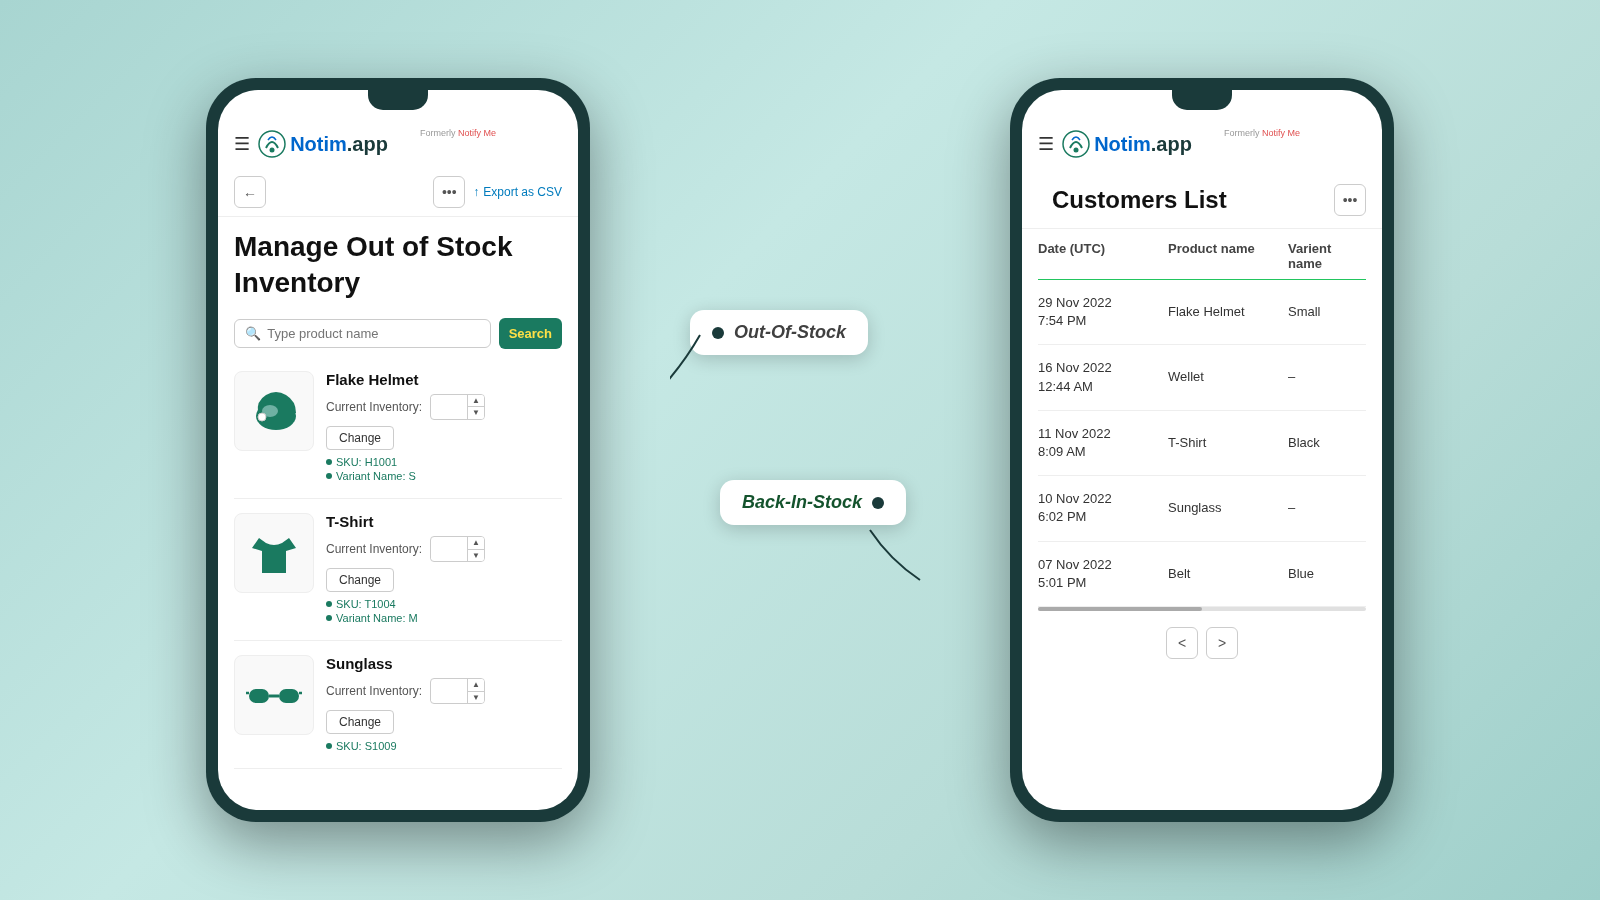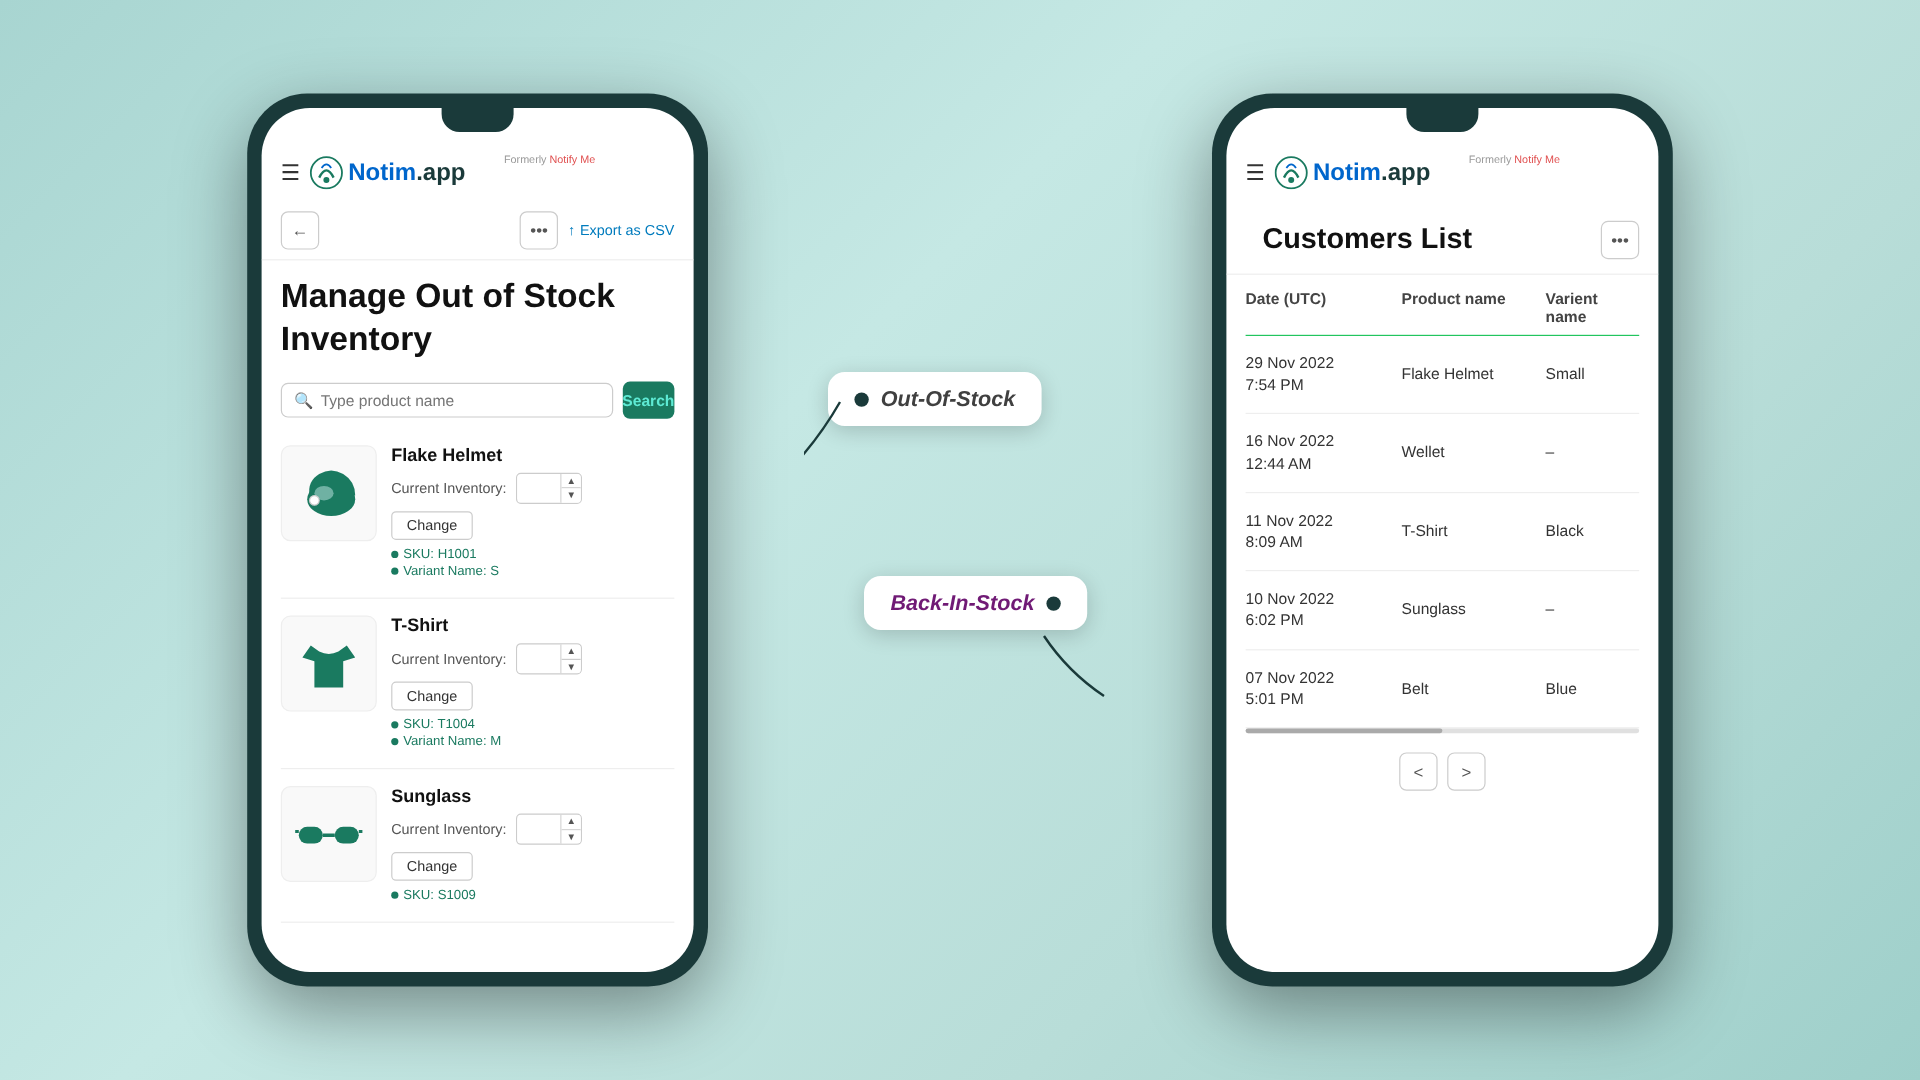--- a/index.html
+++ b/index.html
@@ -196,24 +196,24 @@
       color: #999;
       width: 100%;
       background: transparent;
     }
     .search-icon-sm {
       color: #aaa;
       font-size: 13px;
     }
     .search-btn {
       background: #1a7a60;
-      color: #5eead4;
+      color: #fde047;
       border: none;
       border-radius: 6px;
-      padding: 8px 0;
+      padding: 8px 10px;
       font-size: 13px;
       font-weight: 600;
       cursor: pointer;
     }
 
     
     .product-list {
       padding: 0 16px;
       overflow-y: auto;
       height: calc(100% - 200px);
@@ -576,21 +576,21 @@
       <div style="width:12px;height:12px;background:#1a3a3a;border-radius:50%;flex-shrink:0;"></div>
       <span style="font-size:18px;font-weight:700;color:#404040;font-style:italic;">Out-Of-Stock</span>
     </div>
 
     <svg style="position:absolute;top:0;left:0;width:100%;height:100%;pointer-events:none;">
       <path d="M30 85 Q10 120 -20 150" stroke="#1a3a3a" stroke-width="2" fill="none"></path>
       <path d="M200 280 Q220 310 250 330" stroke="#1a3a3a" stroke-width="2" fill="none"></path>
     </svg>
 
     <div style="position:absolute; top:230px; left:50px; background:#fff; border-radius:14px; padding:12px 22px; box-shadow:0 4px 18px rgba(0,0,0,0.18); display:flex; align-items:center; gap:10px;">
-      <span style="font-size:18px;font-weight:700;color:#701a75;font-style:italic;">Back-In-Stock</span>
+      <span style="font-size:18px;font-weight:700;color:#14532d;font-style:italic;">Back-In-Stock</span>
       <div style="width:12px;height:12px;background:#1a3a3a;border-radius:50%;flex-shrink:0;"></div>
     </div>
   </div>
 
   <div class="phone phone-right">
     <div class="phone-screen">
       <div class="phone-notch"></div>
       <div class="screen-content">
 
         <div class="nav-bar">

